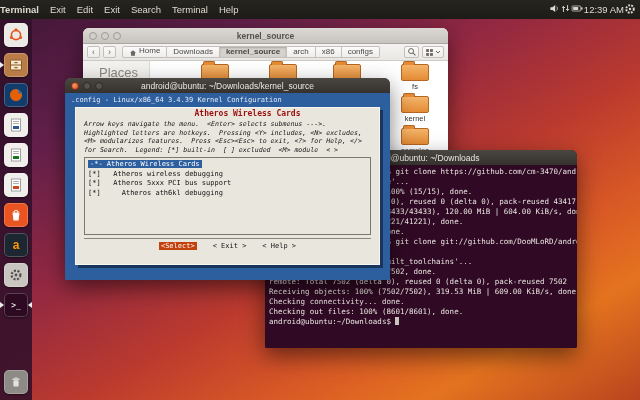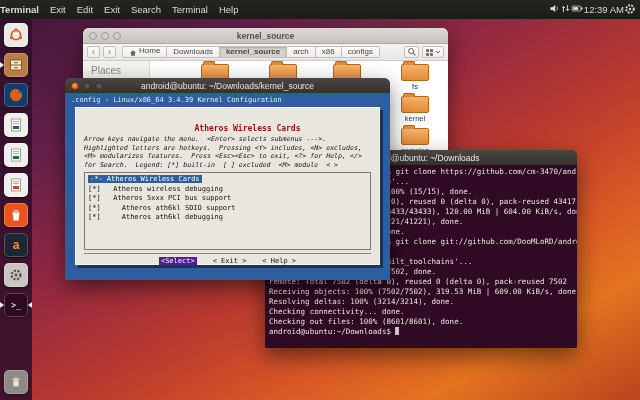--- a/index.html
+++ b/index.html
@@ -45,44 +45,44 @@
   .crumb{border:1px solid #c3c0bb;border-left-width:0;background:linear-gradient(#fbfafa,#efedeb);
     font-size:8px;line-height:12px;height:12px;padding:0 6px;color:#4a4843;display:flex;align-items:center;gap:2px;box-sizing:border-box;}
   .crumb:first-child{border-left-width:1px;border-radius:2px 0 0 2px;align-items:flex-end;}
   .crumb:last-child{border-radius:0 2px 2px 0;}
   .crumb.active{background:#d5d2cd;box-shadow:inset 0 1px 2px rgba(0,0,0,.2);font-weight:bold;}
   .toolbar .spacer{flex:1;}
   .toolbtn{width:15px;height:12px;border:1px solid #c3c0bb;background:linear-gradient(#fbfafa,#efedeb);
     border-radius:2px;display:flex;align-items:center;justify-content:center;box-sizing:border-box;}
   #files .body{position:relative;height:calc(100% - 31px);background:#fff;overflow:hidden;}
   #files .sidebar{position:absolute;left:0;top:0;bottom:0;width:66px;background:#f4f2ef;border-right:1px solid #dcdad6;}
-  .side-head{font-size:10px;color:#8a8782;padding:4px 8px 2px;}
+  .side-head{font-size:13px;color:#8a8782;padding:4px 16px 2px;}
   .side-item{display:flex;align-items:center;gap:4px;font-size:8.5px;color:#4a4843;padding:2px 6px;}
   .folder-item{position:absolute;text-align:center;}
   .folder-icon{width:26px;height:15px;margin:3px auto 0;background:linear-gradient(#f3b56b,#e58b35);
     border:1px solid #b5661f;border-radius:2px;position:relative;}
   .folder-icon::before{content:"";position:absolute;top:-4px;left:1px;width:10px;height:3px;
     background:#e58b35;border:1px solid #b5661f;border-bottom:none;border-radius:2px 2px 0 0;}
   .folder-label{font-size:7.5px;color:#333;margin-top:1px;white-space:nowrap;}
   
   #menuconfig{left:65px;top:78px;width:325px;height:202px;z-index:4;background:#2d5e9e;}
   #menuconfig .term{height:calc(100% - 15px);background:#2d5e9e;font-family:"DejaVu Sans Mono",monospace;overflow:hidden;border-radius:0 0 2px 2px;}
   .kheader{color:#e6edf5;font-size:7px;padding:3px 6px 1px;white-space:pre;}
   .kdialog{margin:2px 10px 0;height:158px;background:#e9e7dd;border:1px solid #f6f5ef;
     box-shadow:3px 3px 0 rgba(8,20,42,.55);position:relative;box-sizing:border-box;}
-  .kdtitle{text-align:center;color:#9c0d0d;font-weight:bold;font-size:8px;margin-top:16px;padding-left:40px;}
+  .kdtitle{text-align:center;color:#9c0d0d;font-weight:bold;font-size:8px;margin-top:1px;padding-left:40px;}
   .khelp{padding:2px 8px 0;font-size:6.6px;line-height:8.5px;color:#111;font-style:italic;}
   .khelp div{white-space:pre;}
   .klist{margin:3px 8px 0;height:78px;border:1px solid #7a786f;background:#e9e7dd;padding:2px 3px;box-sizing:border-box;}
   .krow{font-size:7px;line-height:9.5px;white-space:pre;color:#111;}
   .krow .sel{background:#2d5e9e;color:#fff;padding:0 2px;}
   .ksep{border-top:1px solid #8b897f;margin:3px 8px 0;}
   .kbtns{display:flex;justify-content:center;gap:16px;margin-top:3px;font-size:7px;}
   .kbtn{color:#111;white-space:pre;}
-  .kbtn.primary{background:#4c1d95;color:#fff;padding:0 2px;}
+  .kbtn.primary{background:#c2410c;color:#fff;padding:0 2px;}
   
   #gitterm{left:265px;top:150px;width:312px;height:198px;z-index:3;background:#300a24;}
   #gitterm .term{height:calc(100% - 15px);background:#300a24;padding:2px 4px;overflow:hidden;
     font-family:"DejaVu Sans Mono",monospace;border-radius:0 0 2px 2px;box-sizing:border-box;}
   .tline{font-size:7.5px;line-height:10px;color:#e8e4e0;white-space:pre;}
   .cursor{display:inline-block;width:4px;height:8px;background:#c8c4be;vertical-align:-1px;}
 </style>
 </head>
 <body>
 
@@ -317,21 +317,20 @@
       <div class="tline">remote: Total 43433 (delta 0), reused 0 (delta 0), pack-reused 43417</div>
       <div class="tline">Receiving objects: 100% (43433/43433), 120.00 MiB | 604.00 KiB/s, done.</div>
       <div class="tline">Resolving deltas: 100% (41221/41221), done.</div>
       <div class="tline">Checking connectivity... done.</div>
       <div class="tline">android@ubuntu:~/Downloads$ git clone git://github.com/DooMLoRD/android_prebuilt</div>
       <div class="tline">_toolchains</div>
       <div class="tline">Cloning into 'android_prebuilt_toolchains'...</div>
       <div class="tline">remote: Counting objects: 7502, done.</div>
       <div class="tline">remote: Total 7502 (delta 0), reused 0 (delta 0), pack-reused 7502</div>
       <div class="tline">Receiving objects: 100% (7502/7502), 319.53 MiB | 609.00 KiB/s, done.</div>
-      <div class="tline">Resolving deltas: 100% (3214/3214), done.</div>
       <div class="tline">Checking connectivity... done.</div>
       <div class="tline">Checking out files: 100% (8601/8601), done.</div>
       <div class="tline"><span>android@ubuntu:~/Downloads$ </span><span class="cursor"></span></div>
     </div>
   </div>
 
   <div id="menuconfig" class="window">
     <div class="titlebar tb-dark">
       <div class="wbtns">
         <span class="wbtn close"></span>
@@ -347,21 +346,20 @@
         <div class="khelp">
           <div>Arrow keys navigate the menu.  &lt;Enter&gt; selects submenus ---&gt;.</div>
           <div>Highlighted letters are hotkeys.  Pressing &lt;Y&gt; includes, &lt;N&gt; excludes,</div>
           <div>&lt;M&gt; modularizes features.  Press &lt;Esc&gt;&lt;Esc&gt; to exit, &lt;?&gt; for Help, &lt;/&gt;</div>
           <div>for Search.  Legend: [*] built-in  [ ] excluded  &lt;M&gt; module  &lt; &gt;</div>
         </div>
         <div class="klist">
           <div class="krow"><span class="sel">-*- Atheros Wireless Cards</span></div>
           <div class="krow">[*]   Atheros wireless debugging</div>
           <div class="krow">[*]   Atheros 5xxx PCI bus support</div>
-          <div class="krow">[*]     Atheros ath6kl SDIO support</div>
           <div class="krow">[*]     Atheros ath6kl debugging</div>
         </div>
         <div class="ksep"></div>
         <div class="kbtns">
           <span class="kbtn primary">&lt;Select&gt;</span>
           <span class="kbtn">&lt; Exit &gt;</span>
           <span class="kbtn">&lt; Help &gt;</span>
         </div>
       </div>
     </div>

